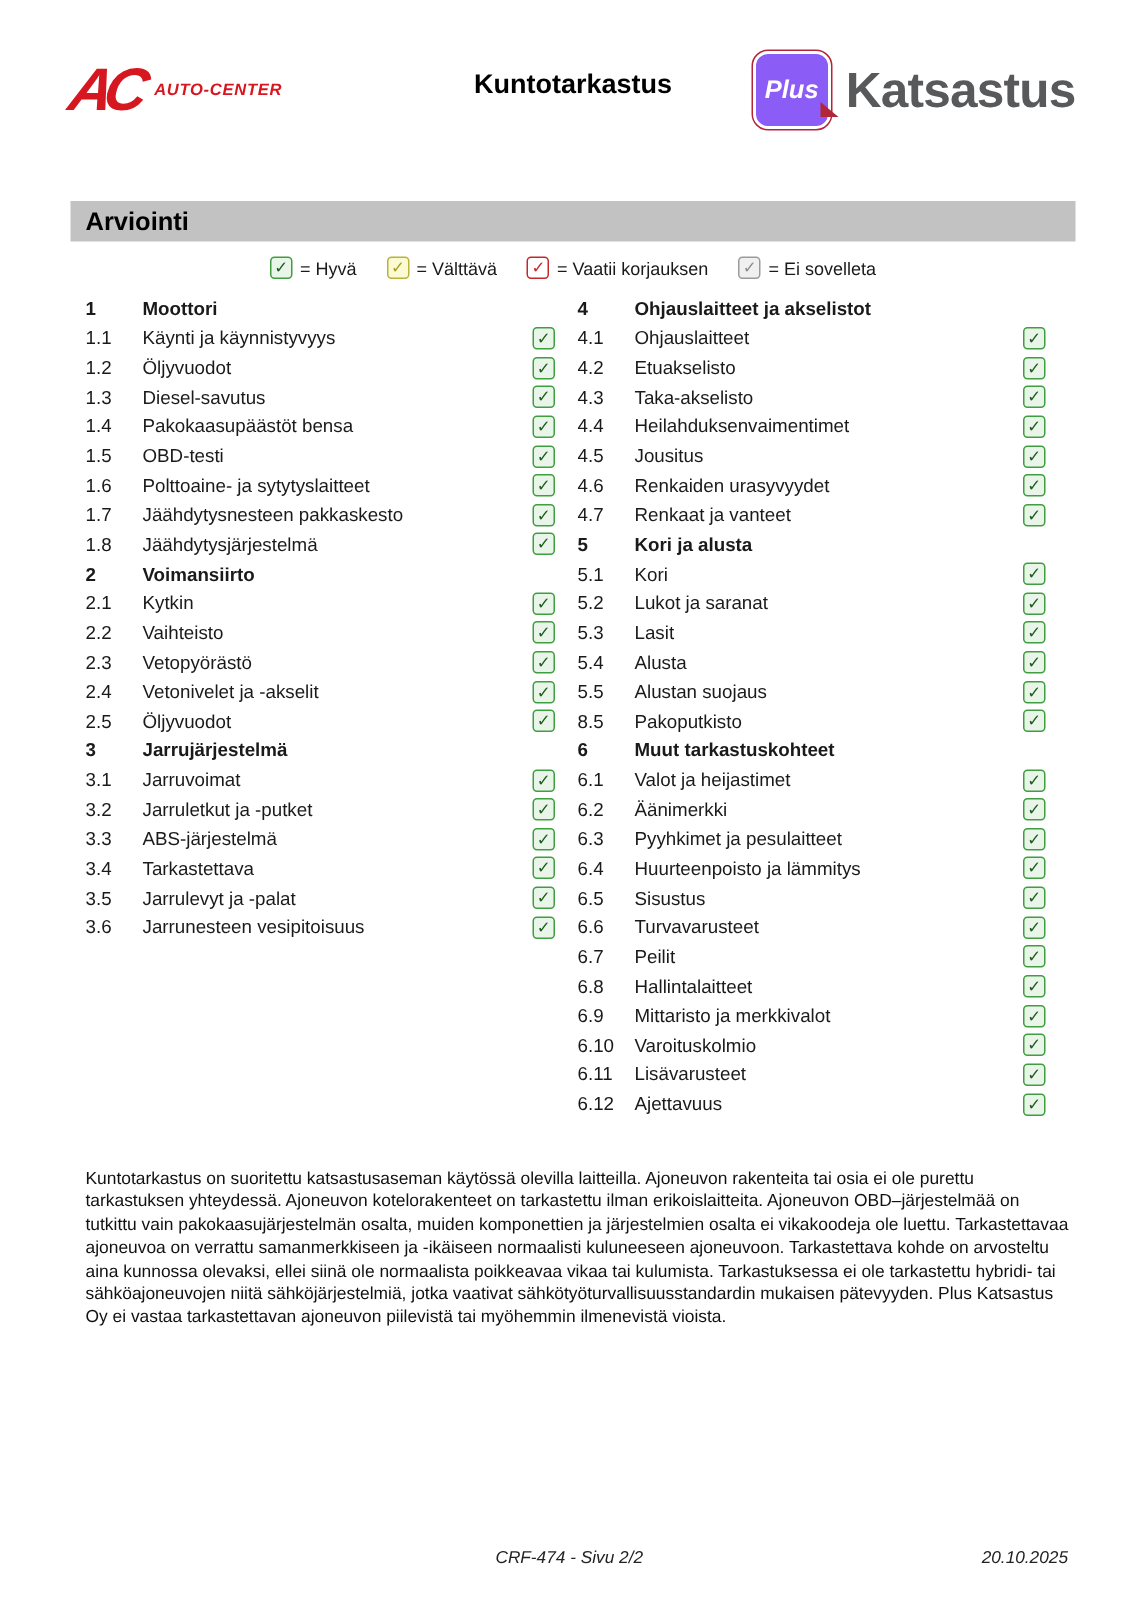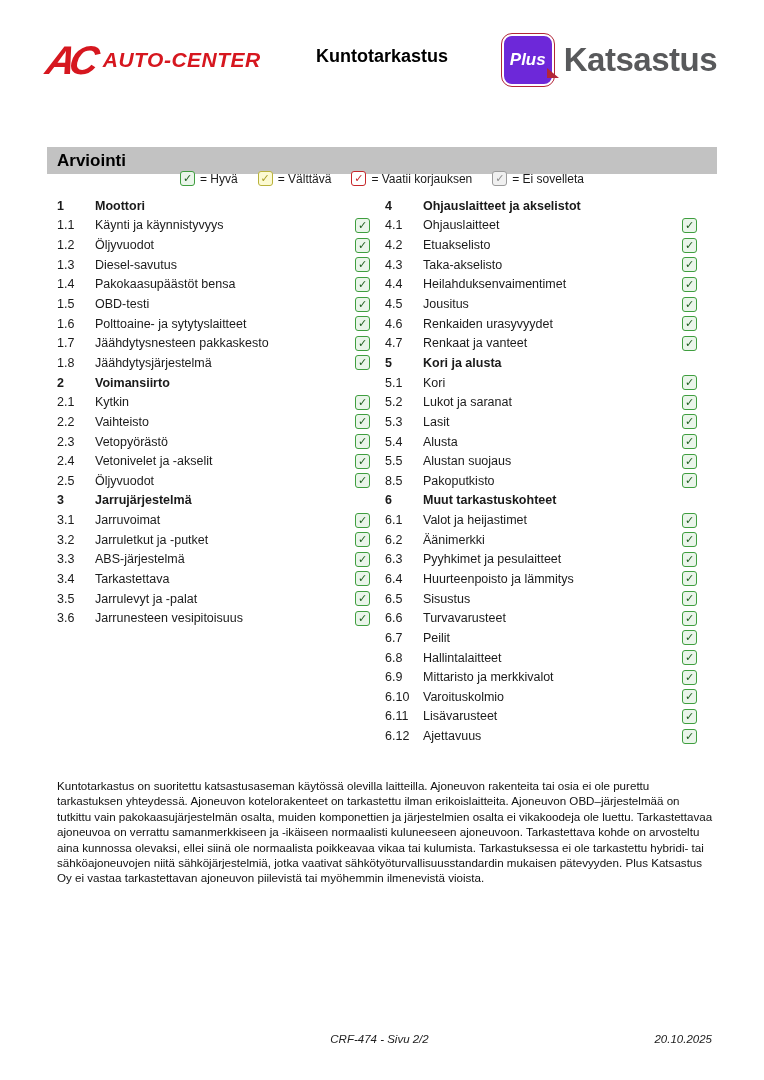--- a/index.html
+++ b/index.html
@@ -5,32 +5,32 @@
   html,body{margin:0;padding:0;background:#888;}
   .page{
     position:relative;width:764px;height:1080px;background:#ffffff;
     margin:0 auto;font-family:"Liberation Sans",sans-serif;color:#1a1a1a;
     overflow:hidden;
   }
   
   .header{position:absolute;top:34px;left:47px;right:47px;height:64px;}
   .ac-logo{position:absolute;left:0;top:6px;display:flex;align-items:center;color:#d6171f;}
   .ac-mono{font-size:40px;font-weight:900;font-style:italic;letter-spacing:-6px;transform:skewX(-12deg);line-height:1;}
-  .ac-text{font-size:21px;font-weight:900;font-style:italic;margin-left:10px;letter-spacing:.5px;text-transform:uppercase;}
+  .ac-text{font-size:11px;font-weight:900;font-style:italic;margin-left:10px;letter-spacing:.5px;text-transform:uppercase;}
   .title{position:absolute;left:50%;top:12px;transform:translateX(-50%);margin:0;
     font-size:18px;font-weight:bold;color:#000;white-space:nowrap;}
   .plus-logo{position:absolute;right:0;top:0;display:flex;align-items:center;}
-  .plus-badge{position:relative;width:48px;height:48px;background:#6d28d9;border:2px solid #ffffff;
+  .plus-badge{position:relative;width:48px;height:48px;background:#8b5cf6;border:2px solid #ffffff;
     outline:1px solid #b32638;border-radius:10px;display:flex;align-items:center;justify-content:center;
     color:#fff;font-size:17px;font-weight:bold;font-style:italic;}
   .plus-badge::after{content:"";position:absolute;right:-7px;bottom:6px;width:0;height:0;
     border-style:solid;border-width:10px 0 0 12px;border-color:transparent transparent transparent #b32638;}
   .kats-text{font-size:33px;font-weight:bold;color:#58595b;margin-left:10px;letter-spacing:-0.5px;}
   
-  .section-bar{position:absolute;top:147px;left:47px;right:47px;height:27px;background:#c2c2c2;
+  .section-bar{position:absolute;top:134px;left:47px;right:47px;height:27px;background:#c2c2c2;
     display:flex;align-items:center;padding-left:10px;box-sizing:border-box;
     font-size:17px;font-weight:bold;color:#000;}
   
   .legend{position:absolute;top:171px;left:47px;right:47px;display:flex;justify-content:center;gap:20px;
     font-size:12px;align-items:center;}
   .legend-item{display:inline-flex;align-items:center;gap:5px;}
   
   .cb{display:inline-flex;align-items:center;justify-content:center;width:13px;height:13px;
     border-radius:3px;box-sizing:content-box;border:1.5px solid #3f9e3f;background:#eaf5ea;
     font-family:"DejaVu Sans",sans-serif;font-size:11px;font-weight:bold;line-height:1;flex:0 0 auto;}

